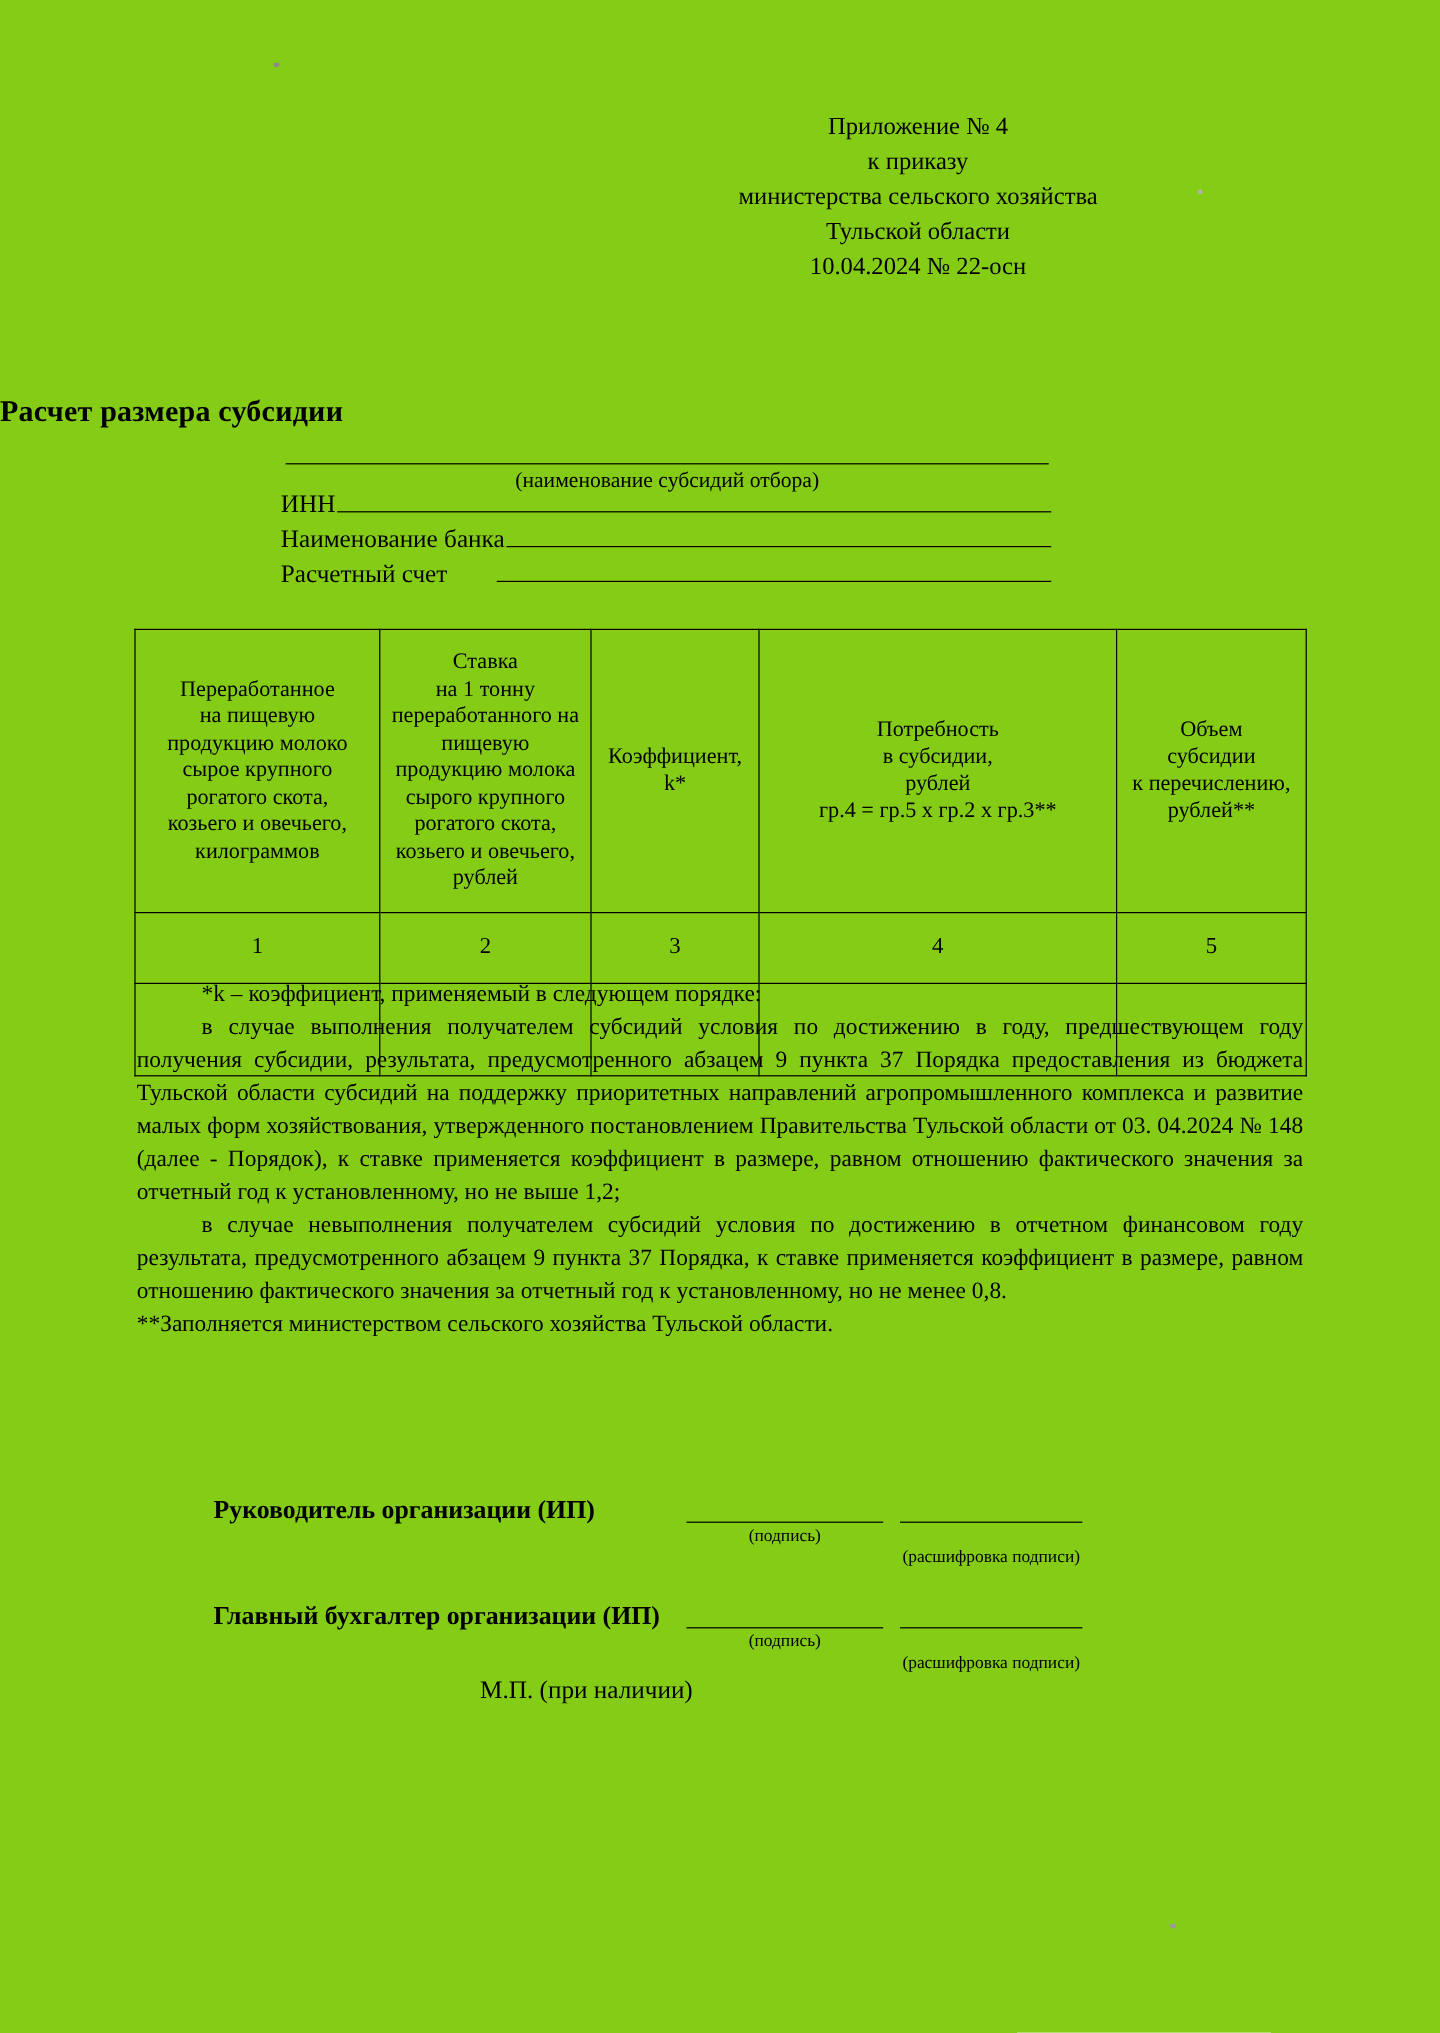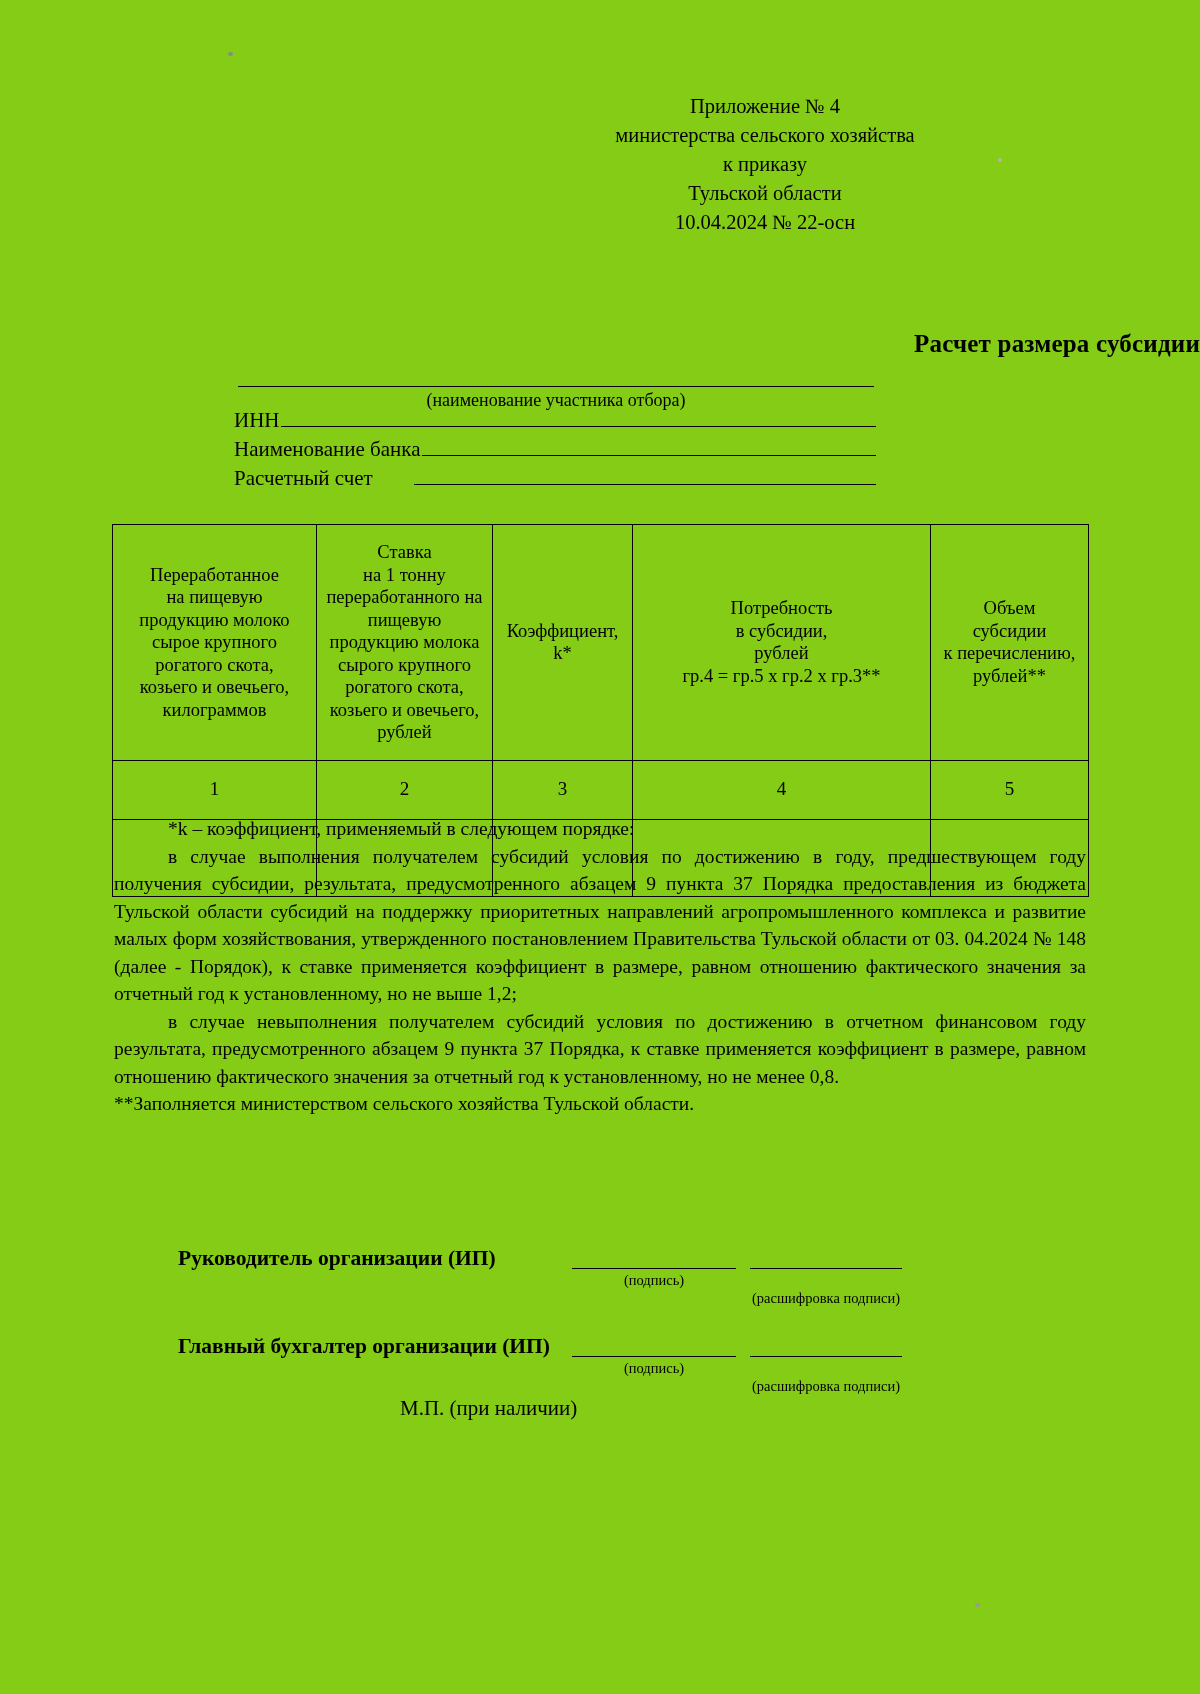--- a/index.html
+++ b/index.html
@@ -39,21 +39,21 @@
     line-height: 29px;
   }
   .doc-header div { white-space: nowrap; }
 
   
   .doc-title {
     position: absolute;
     left: 0;
     top: 330px;
     width: 1200px;
-    text-align: right;
+    text-align: left;
     font-size: 25px;
     font-weight: bold;
     letter-spacing: 0.2px;
   }
 
   
   .participant-rule {
     position: absolute;
     left: 238px;
     top: 386px;
@@ -179,30 +179,30 @@
 <body>
 
 <div class="page">
 
   <div class="speck speck-1"></div>
   <div class="speck speck-2"></div>
   <div class="speck speck-3"></div>
 
   <div class="doc-header">
     <div>Приложение № 4</div>
+    <div>к приказу</div>
     <div>министерства сельского хозяйства</div>
-    <div>к приказу</div>
     <div>Тульской области</div>
     <div>10.04.2024  № 22-осн</div>
   </div>
 
   <div class="doc-title">Расчет размера субсидии</div>
 
   <div class="participant-rule"></div>
-  <div class="participant-caption">(наименование участника отбора)</div>
+  <div class="participant-caption">(наименование субсидий отбора)</div>
 
   <div class="field-row f-inn">
     <span class="lbl">ИНН</span>
     <span class="rule"></span>
   </div>
   <div class="field-row f-bank">
     <span class="lbl">Наименование банка</span>
     <span class="rule"></span>
   </div>
   <div class="field-row f-acct">

